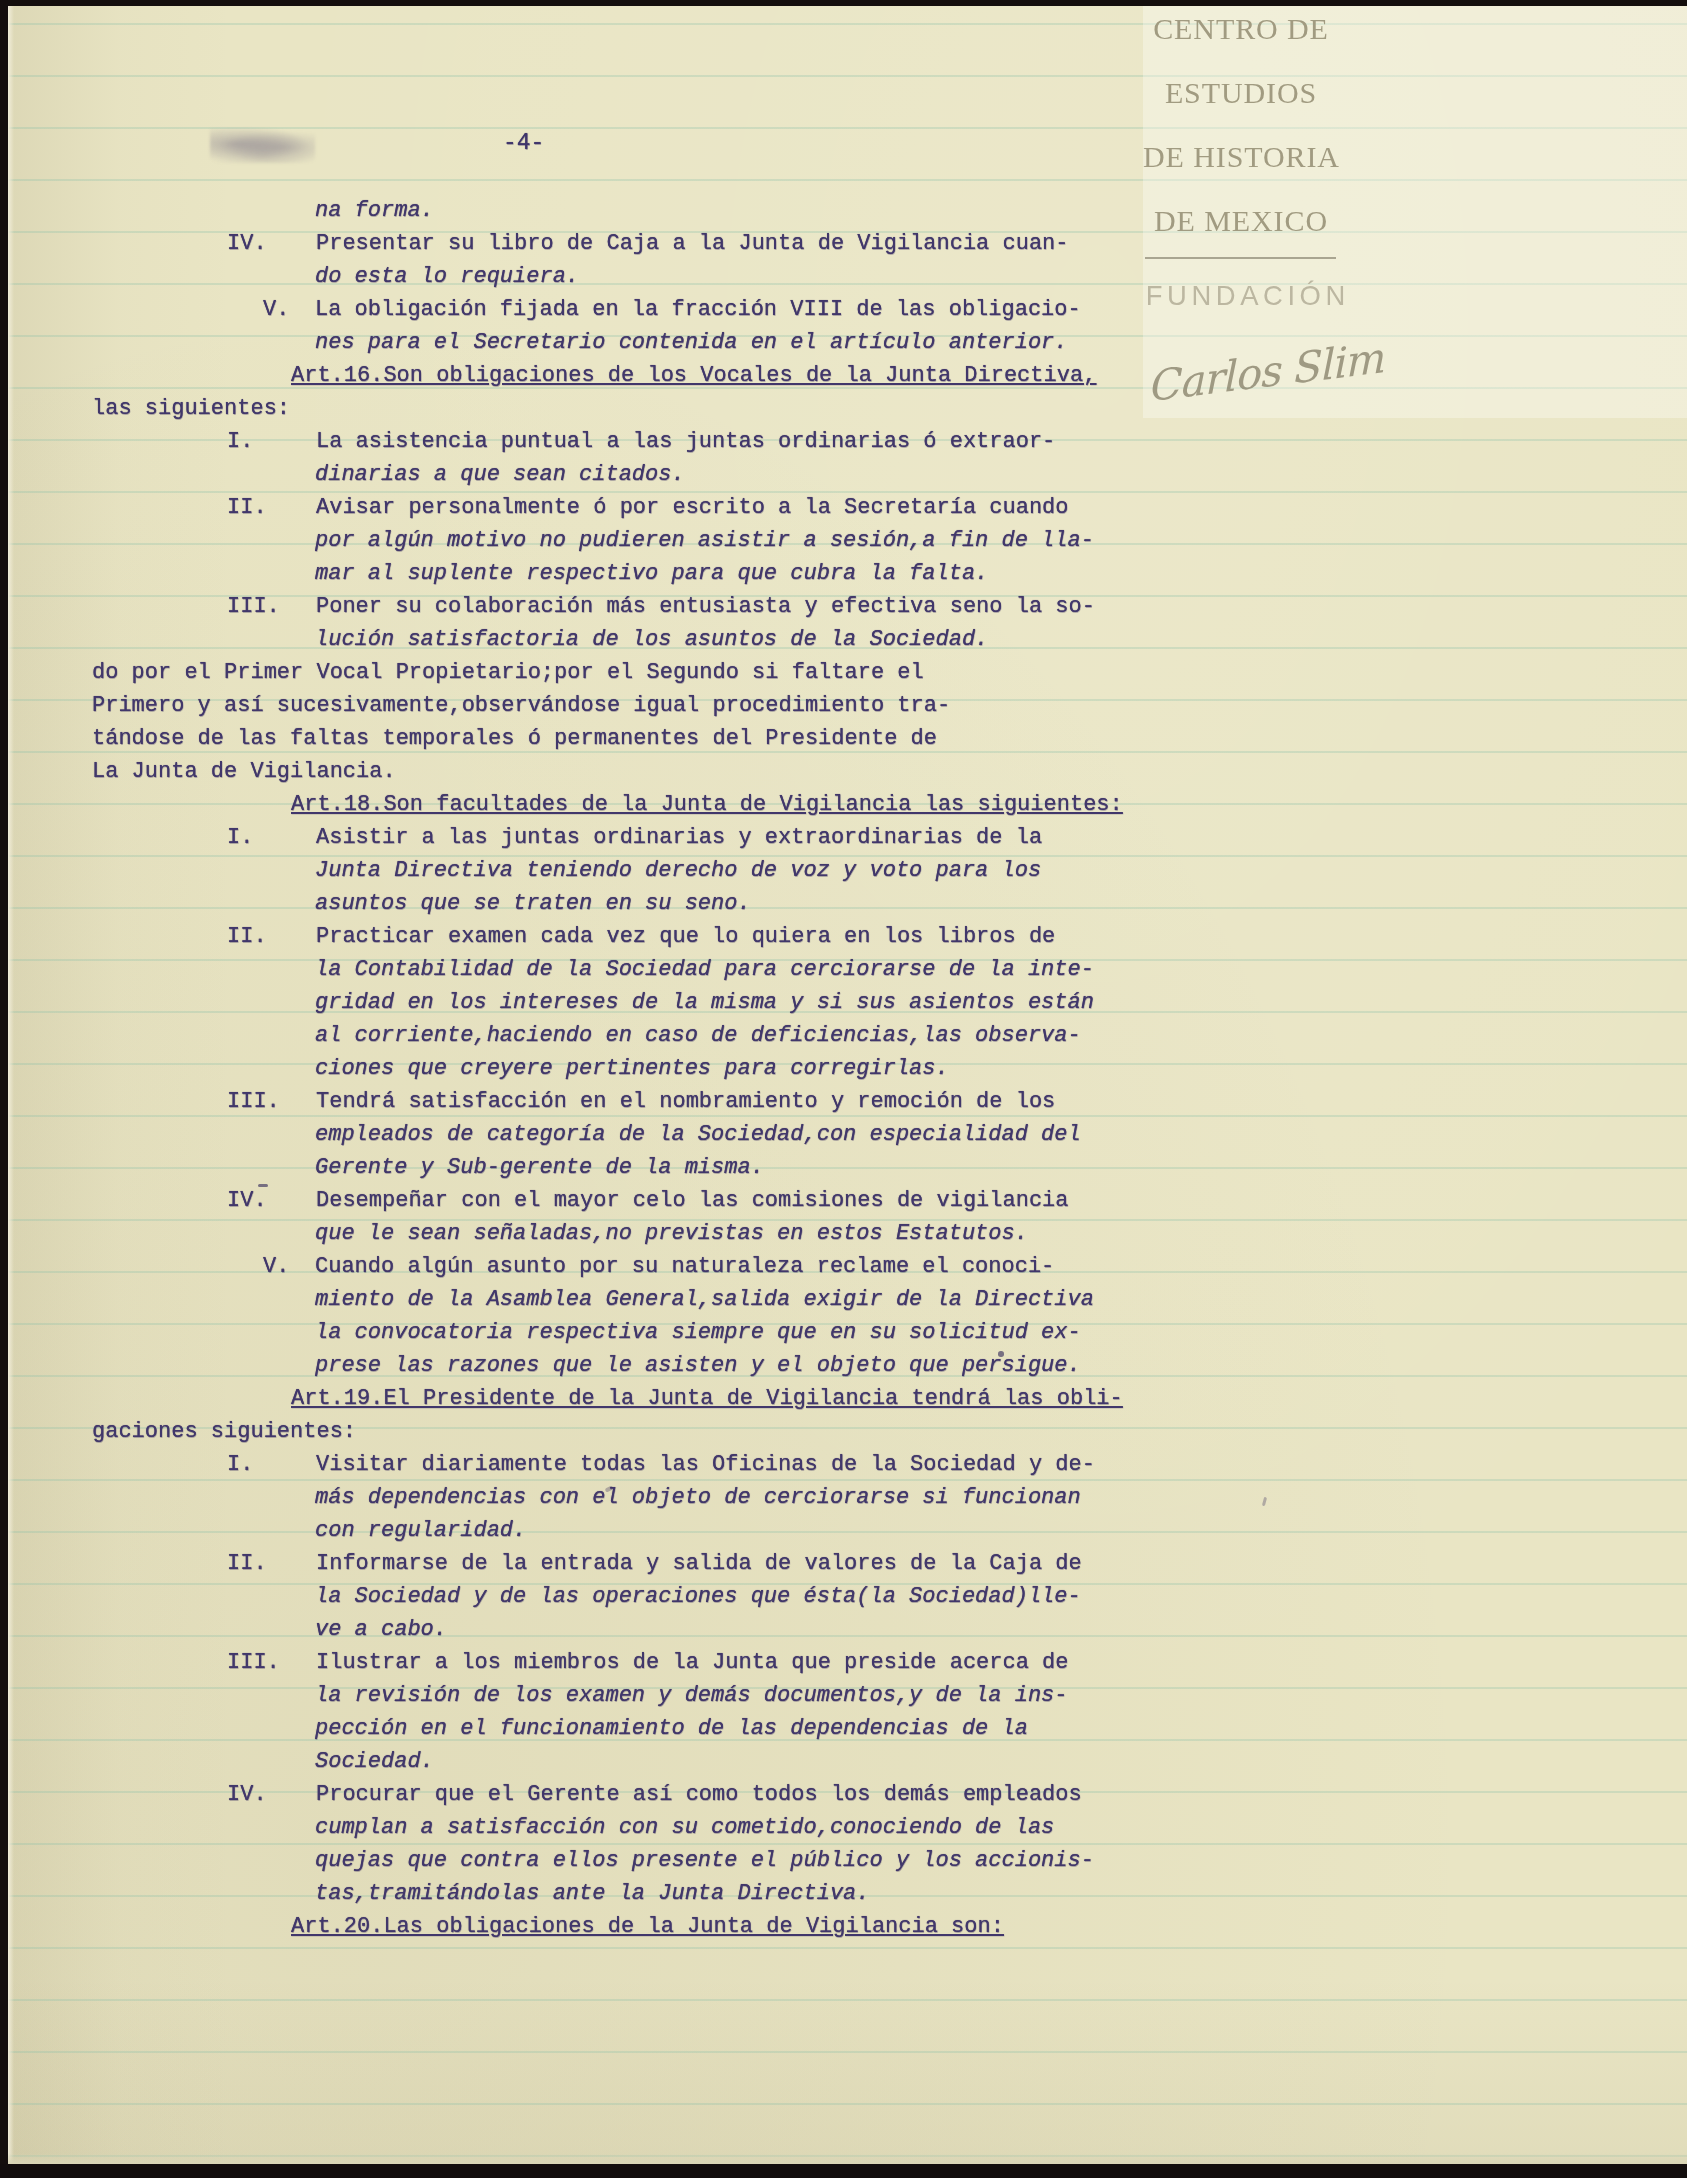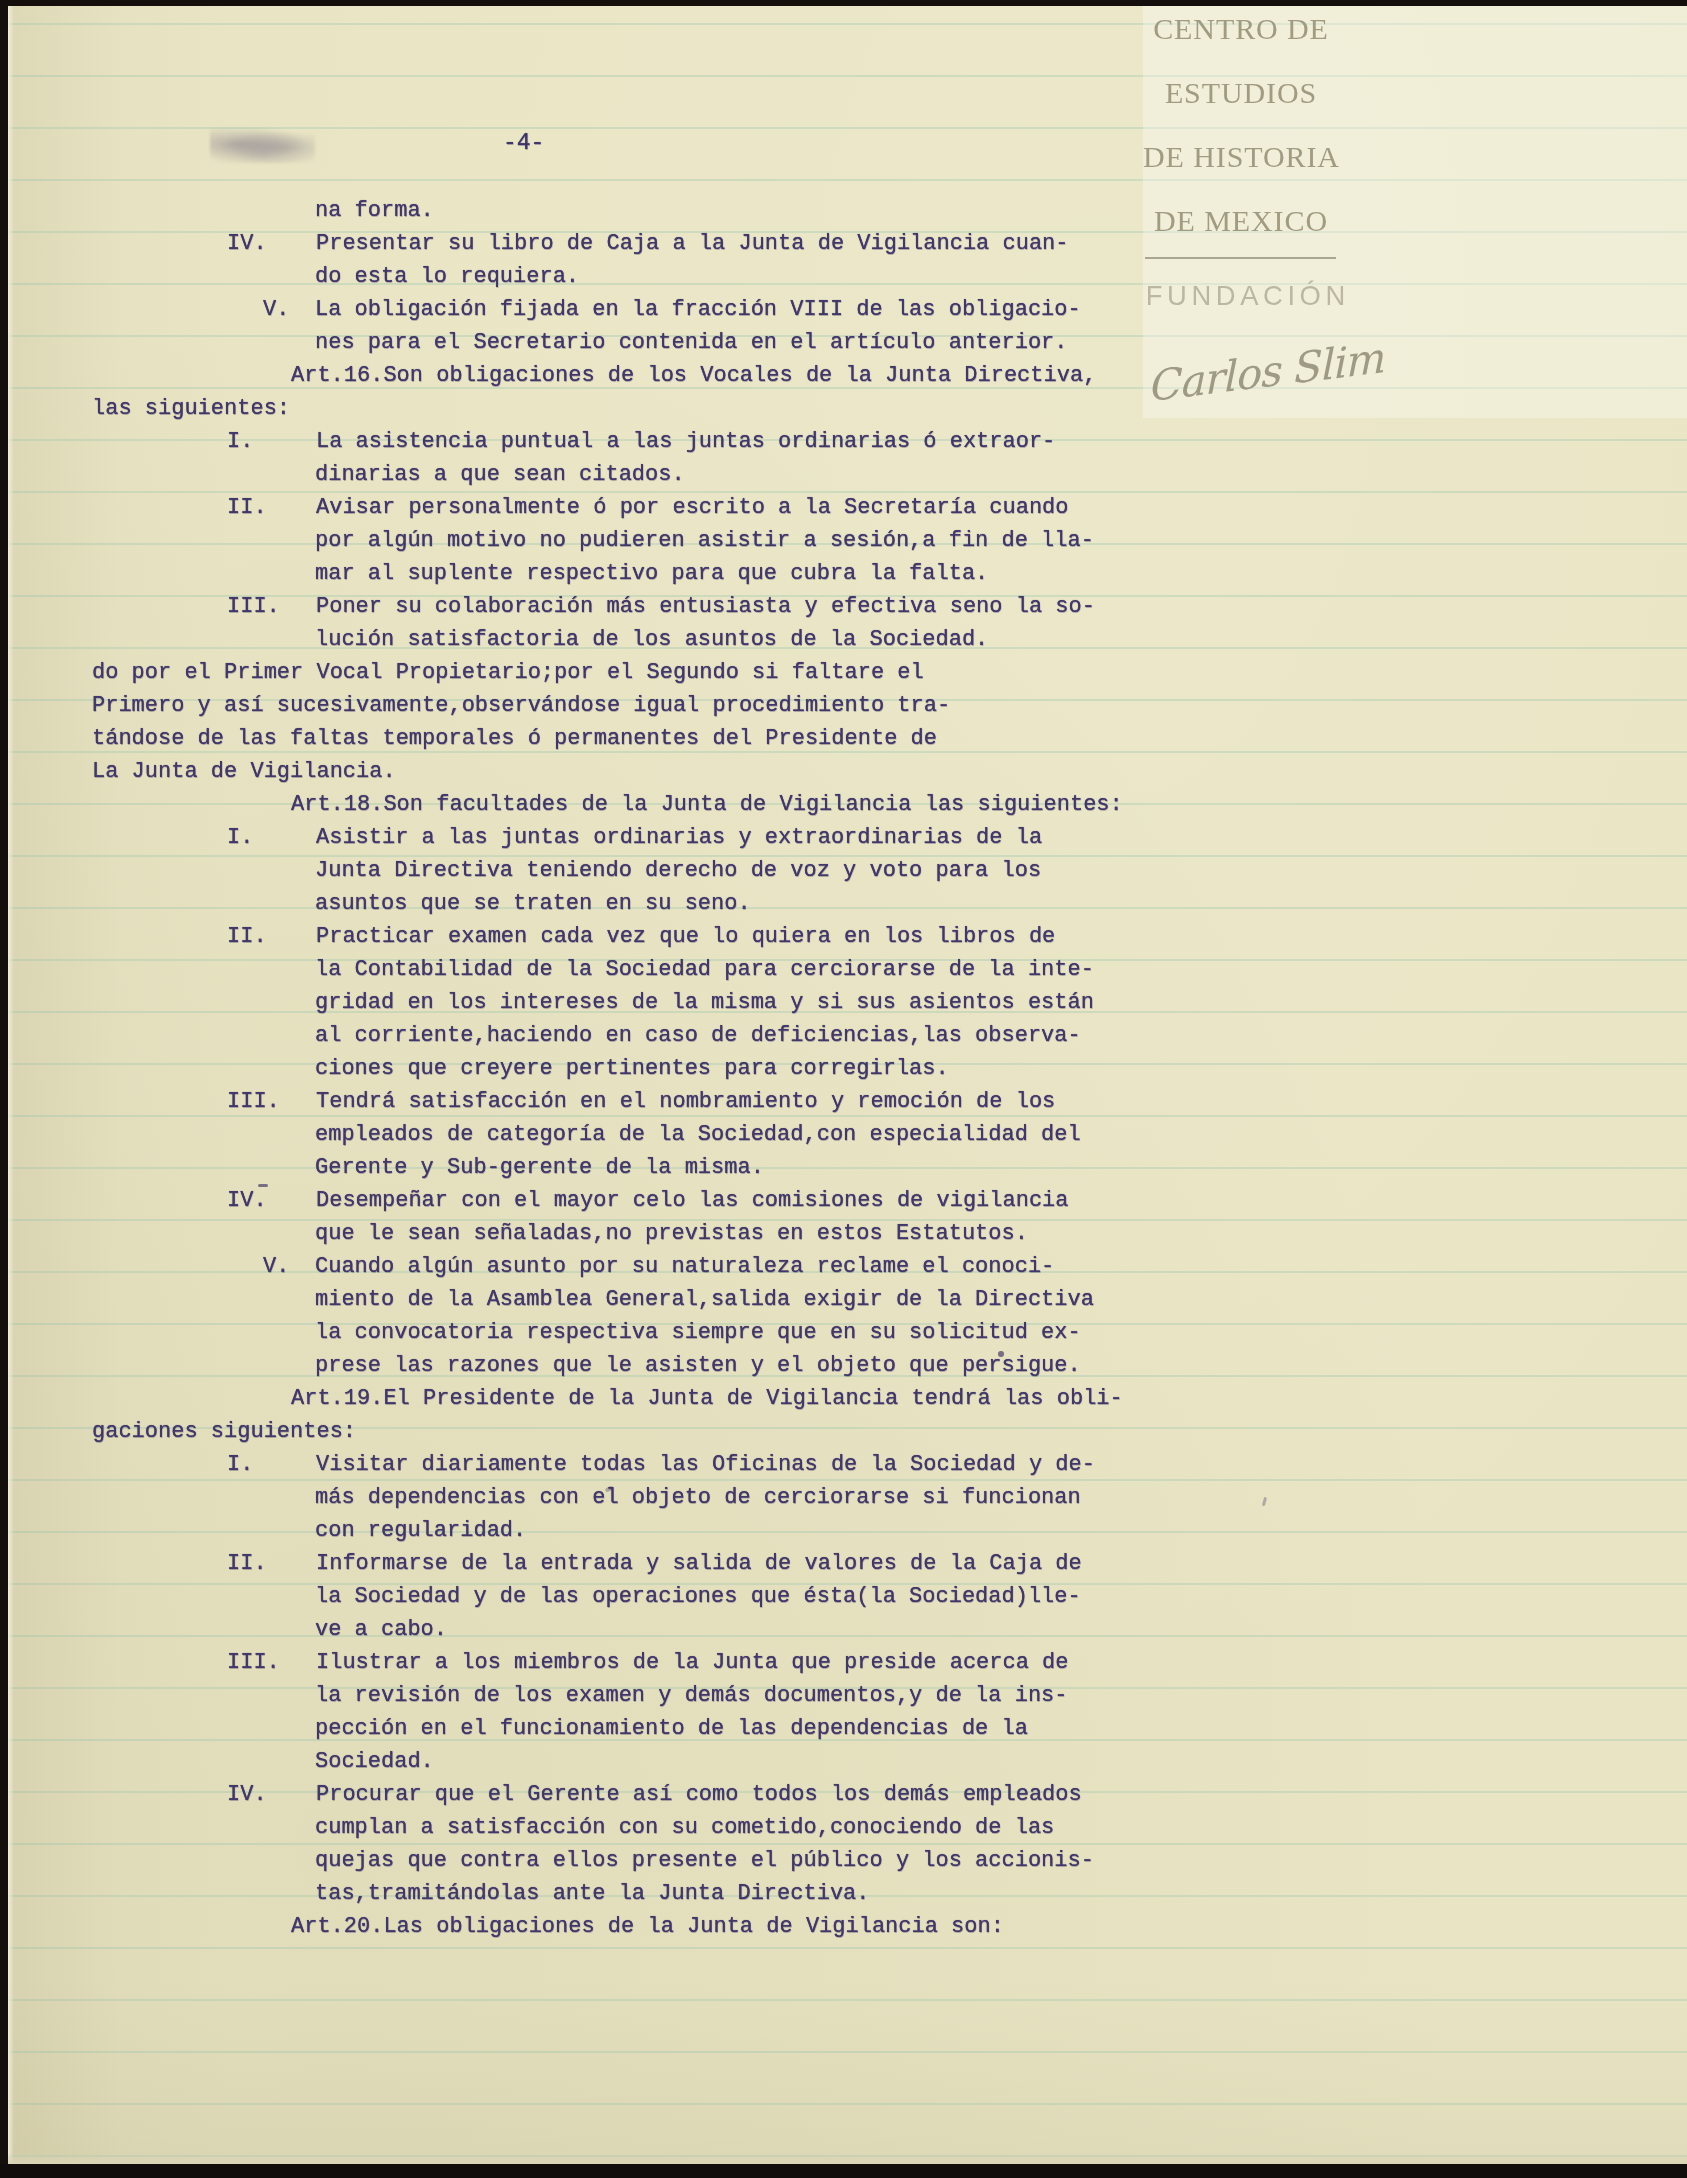--- a/index.html
+++ b/index.html
@@ -61,24 +61,24 @@
     position:absolute; left:503px; top:130px; z-index:3;
     font-size:23px; color:#3f356b;
     text-shadow:0 0 0.8px rgba(50,40,92,0.9), 0.5px 0.5px 0 rgba(50,40,92,0.3);
   }
   #textblock {
     position:absolute; left:0; top:194px; width:1688px; z-index:3;
     font-size:22px; line-height:33px; color:#41376b;
     text-shadow:0 0 0.8px rgba(50,40,92,0.85), 0.5px 0.5px 0 rgba(50,40,92,0.28);
   }
   .line { height:33px; white-space:pre; }
-  .line-cont  { padding-left:315px; }
+  .line-cont  { padding-left:315px;font-style:italic; }
   .line-item  { padding-left:227px; }
   .line-itemv { padding-left:263px; }
-  .line-art   { padding-left:291px; }
+  .line-art   { padding-left:291px;text-decoration:underline; }
   .line-flush { padding-left:92px; }
   .line-item  .num { display:inline-block; width:89px; }
   .line-itemv .num { display:inline-block; width:52px; }
 
   
   .smudge {
     position:absolute; left:210px; top:128px; width:105px; height:35px; z-index:2;
     background:
       radial-gradient(ellipse at 25% 45%, rgba(72,62,104,0.30), transparent 65%),
       radial-gradient(ellipse at 70% 55%, rgba(72,62,104,0.22), transparent 60%),

